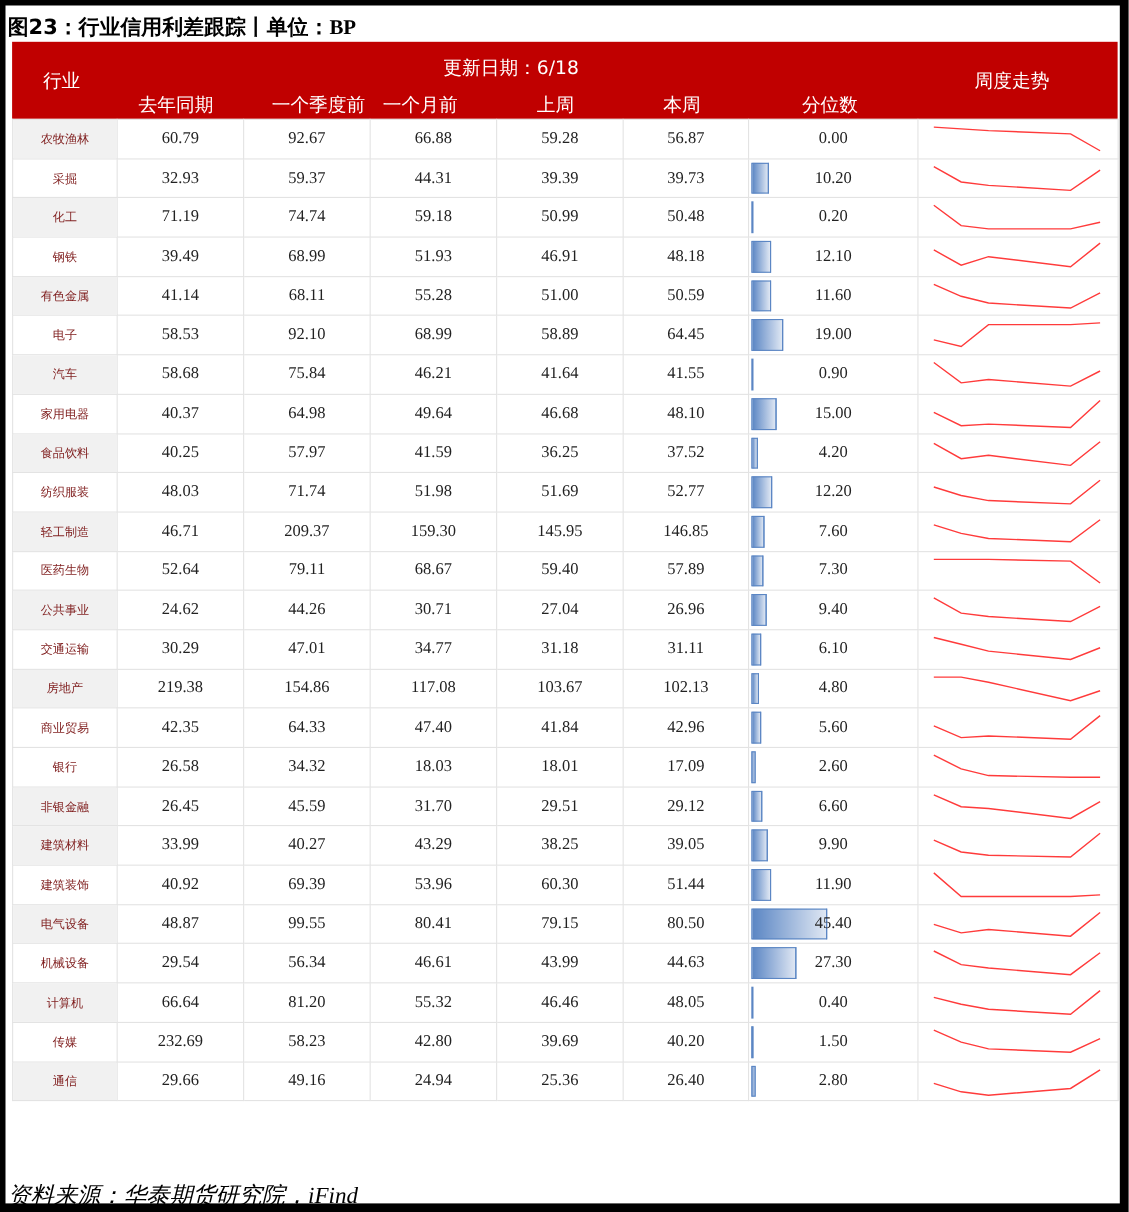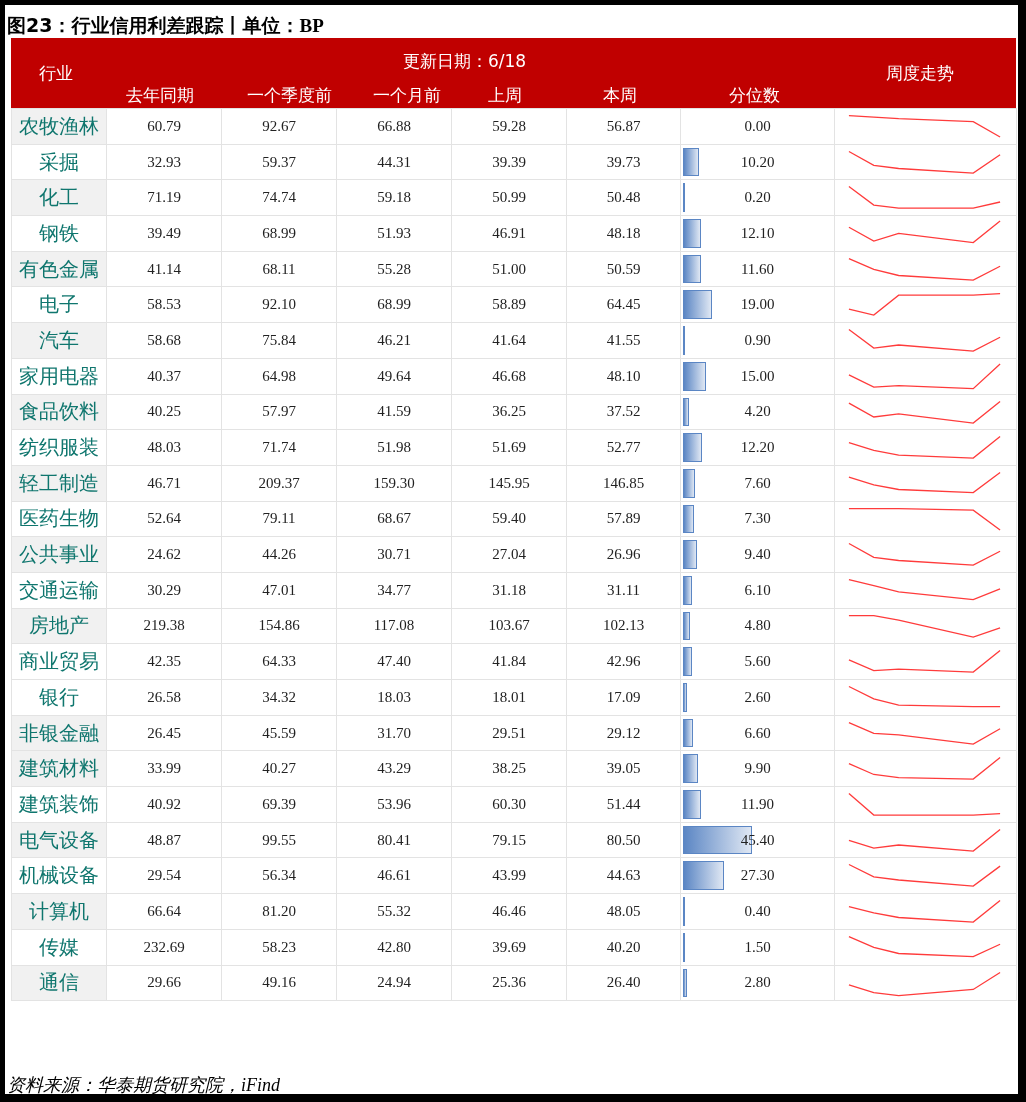--- a/index.html
+++ b/index.html
@@ -4,40 +4,40 @@
 <style>
   html,body{margin:0;padding:0;}
   body{width:1026px;height:1102px;background:#000;position:relative;overflow:hidden;font-family:"DejaVu Sans",sans-serif;}
   .frame{position:absolute;left:5px;top:5px;width:1013px;height:1089px;background:#fff;}
   .title{position:absolute;left:2px;top:2px;font-size:19px;font-weight:bold;color:#000;line-height:36px;white-space:nowrap;}
   .title .bp{font-family:"Liberation Serif",serif;}
   .hdr{position:absolute;left:6px;top:33px;width:1005px;height:70px;background:#c00000;color:#fff;text-decoration:underline;}
   .hdr span{position:absolute;font-size:17px;white-space:nowrap;}
   table.grid{position:absolute;left:6px;top:103px;border-collapse:collapse;table-layout:fixed;}
   table.grid td{border:1px solid #e3e3e3;height:34.7px;padding:0;text-align:center;font-family:"Liberation Serif",serif;font-size:15px;color:#222;position:relative;}
-  table.grid td.lab{font-family:"DejaVu Sans",sans-serif;font-size:20px;color:#0f766e;}
+  table.grid td.lab{font-family:"DejaVu Sans",sans-serif;font-size:11px;color:#7f1d1d;}
   table.grid tr.alt td.lab{background:#f1f1f1;}
   .bar{position:absolute;left:2px;top:3px;bottom:3px;background:linear-gradient(to right,#5b86c4,#dfe7f3);border:1px solid #5b86c4;box-sizing:border-box;}
   .pct{position:relative;z-index:1;text-align:center;}
   svg.spark{position:absolute;left:0;top:0;width:100%;height:100%;}
-  .source{position:absolute;left:2px;top:1068px;font-family:"Liberation Serif",serif;font-style:italic;font-size:18px;color:#000;white-space:nowrap;}
+  .source{position:absolute;left:2px;top:1068px;font-family:"Liberation Serif",serif;font-style:italic;font-size:21px;color:#000;white-space:nowrap;}
 </style>
 </head>
 <body>
 
 <div class="frame">
   <div class="title"><span>图23：行业信用利差跟踪丨单位：</span><span class="bp">BP</span></div>
 
   <div class="hdr">
     <span style="left:28px;top:24px;">行业</span>
     <span style="left:392px;top:12px;">更新日期：6/18</span>
     <span style="left:875px;top:24px;">周度走势</span>
     <span style="left:115px;top:46px;">去年同期</span>
     <span style="left:220px;top:46px;margin-left:16px;">一个季度前</span>
-    <span style="left:362px;top:46px;">一个月前</span>
+    <span style="left:337px;top:46px;">一个月前</span>
     <span style="left:477px;top:46px;">上周</span>
     <span style="left:592px;top:46px;">本周</span>
     <span style="left:718px;top:46px;">分位数</span>
   </div>
 
   <table class="grid">
     <colgroup>
       <col style="width:95px">
         <col style="width:115px">
         <col style="width:115px">

